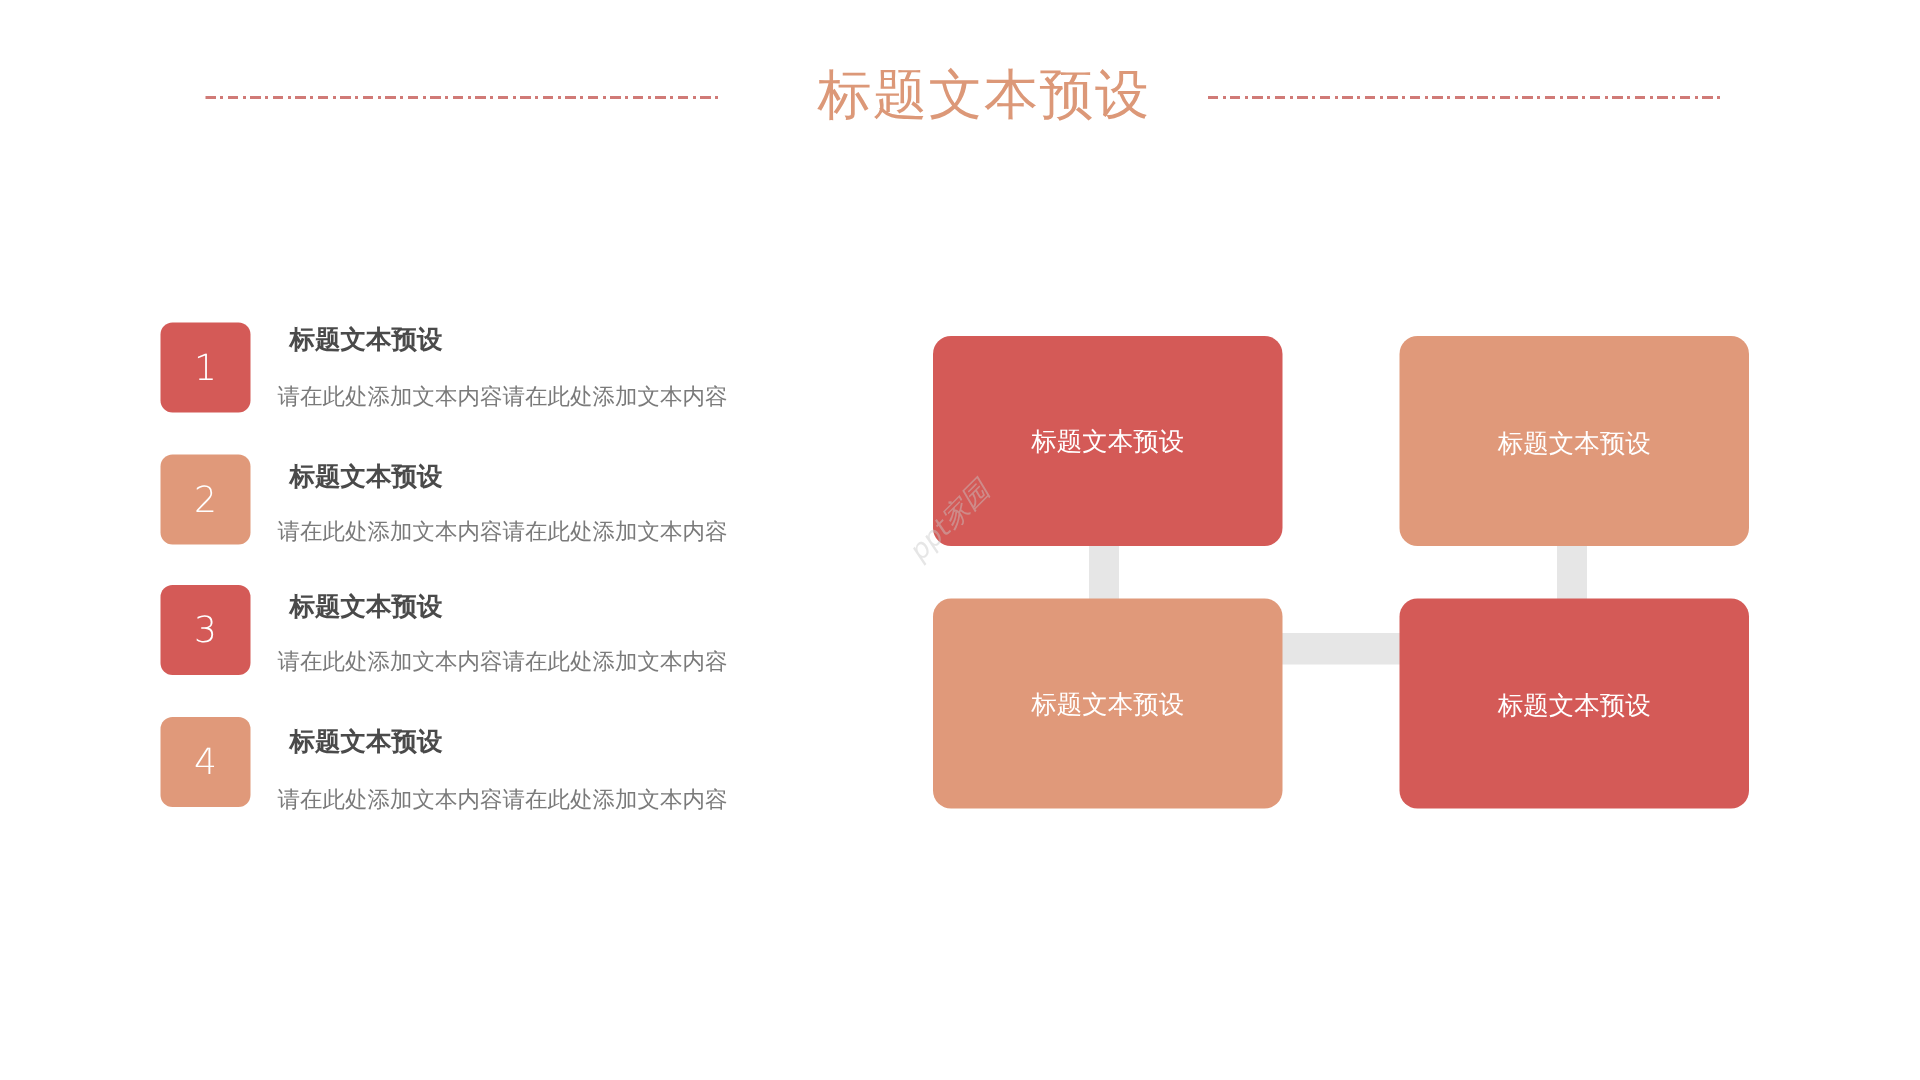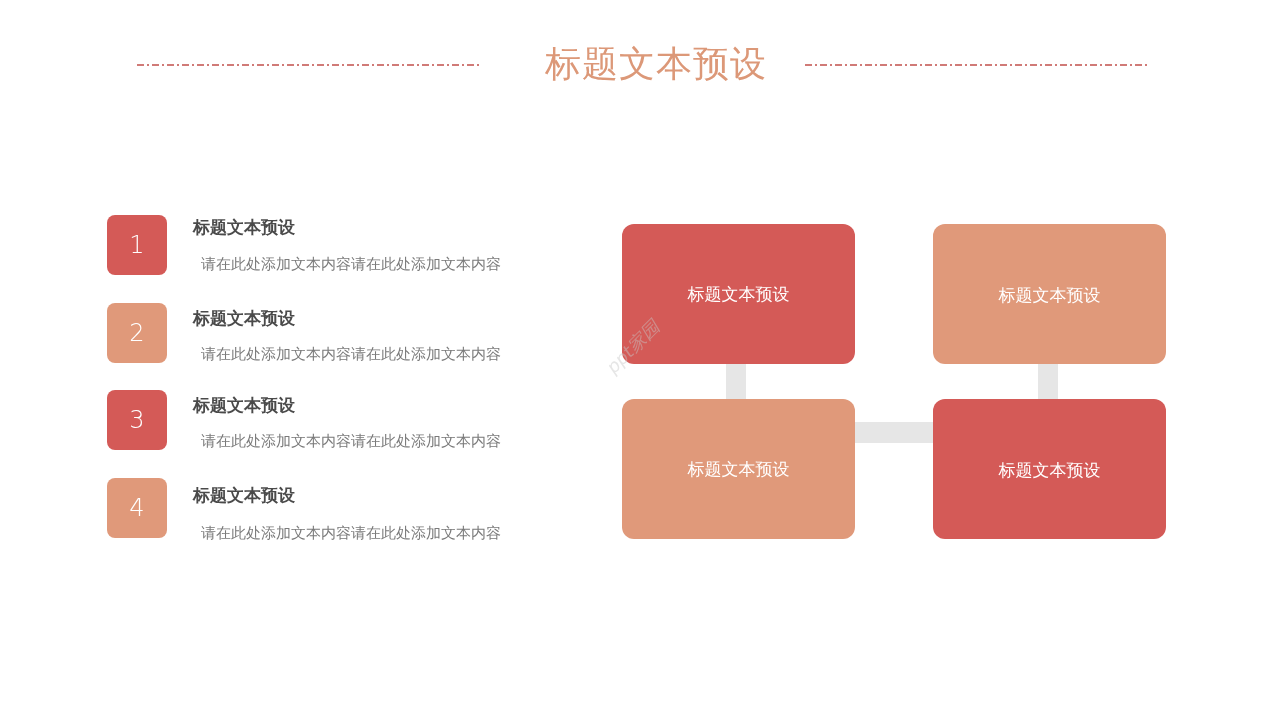--- a/index.html
+++ b/index.html
@@ -26,21 +26,21 @@
   .badge {
     position: absolute; left: 0; top: 0; width: 60px; height: 60px;
     border-radius: 8px; color: #fff; font-size: 24px; font-weight: 300;
     display: flex; align-items: center; justify-content: center;
   }
   .item-title {
     position: absolute; left: 86px; top: 0; font-size: 17px; color: #4a4a4a;
     font-weight: bold; line-height: 24px; white-space: nowrap;
   }
   .item-desc {
-    position: absolute; left: 94px; top: 38px; font-size: 15px; color: #7a7a7a;
+    position: absolute; left: 78px; top: 38px; font-size: 15px; color: #7a7a7a;
     line-height: 22px; white-space: nowrap;
   }
   .connector { position: absolute; background: #e6e6e6; }
   .box {
     position: absolute; width: 233px; height: 140px; border-radius: 12px;
     color: #fff; font-size: 17px; display: flex; align-items: center; justify-content: center;
   }
   .watermark {
     position: absolute; left: 600px; top: 335px; font-size: 18px;
     color: rgba(200,200,200,0.45); transform: rotate(-45deg);

